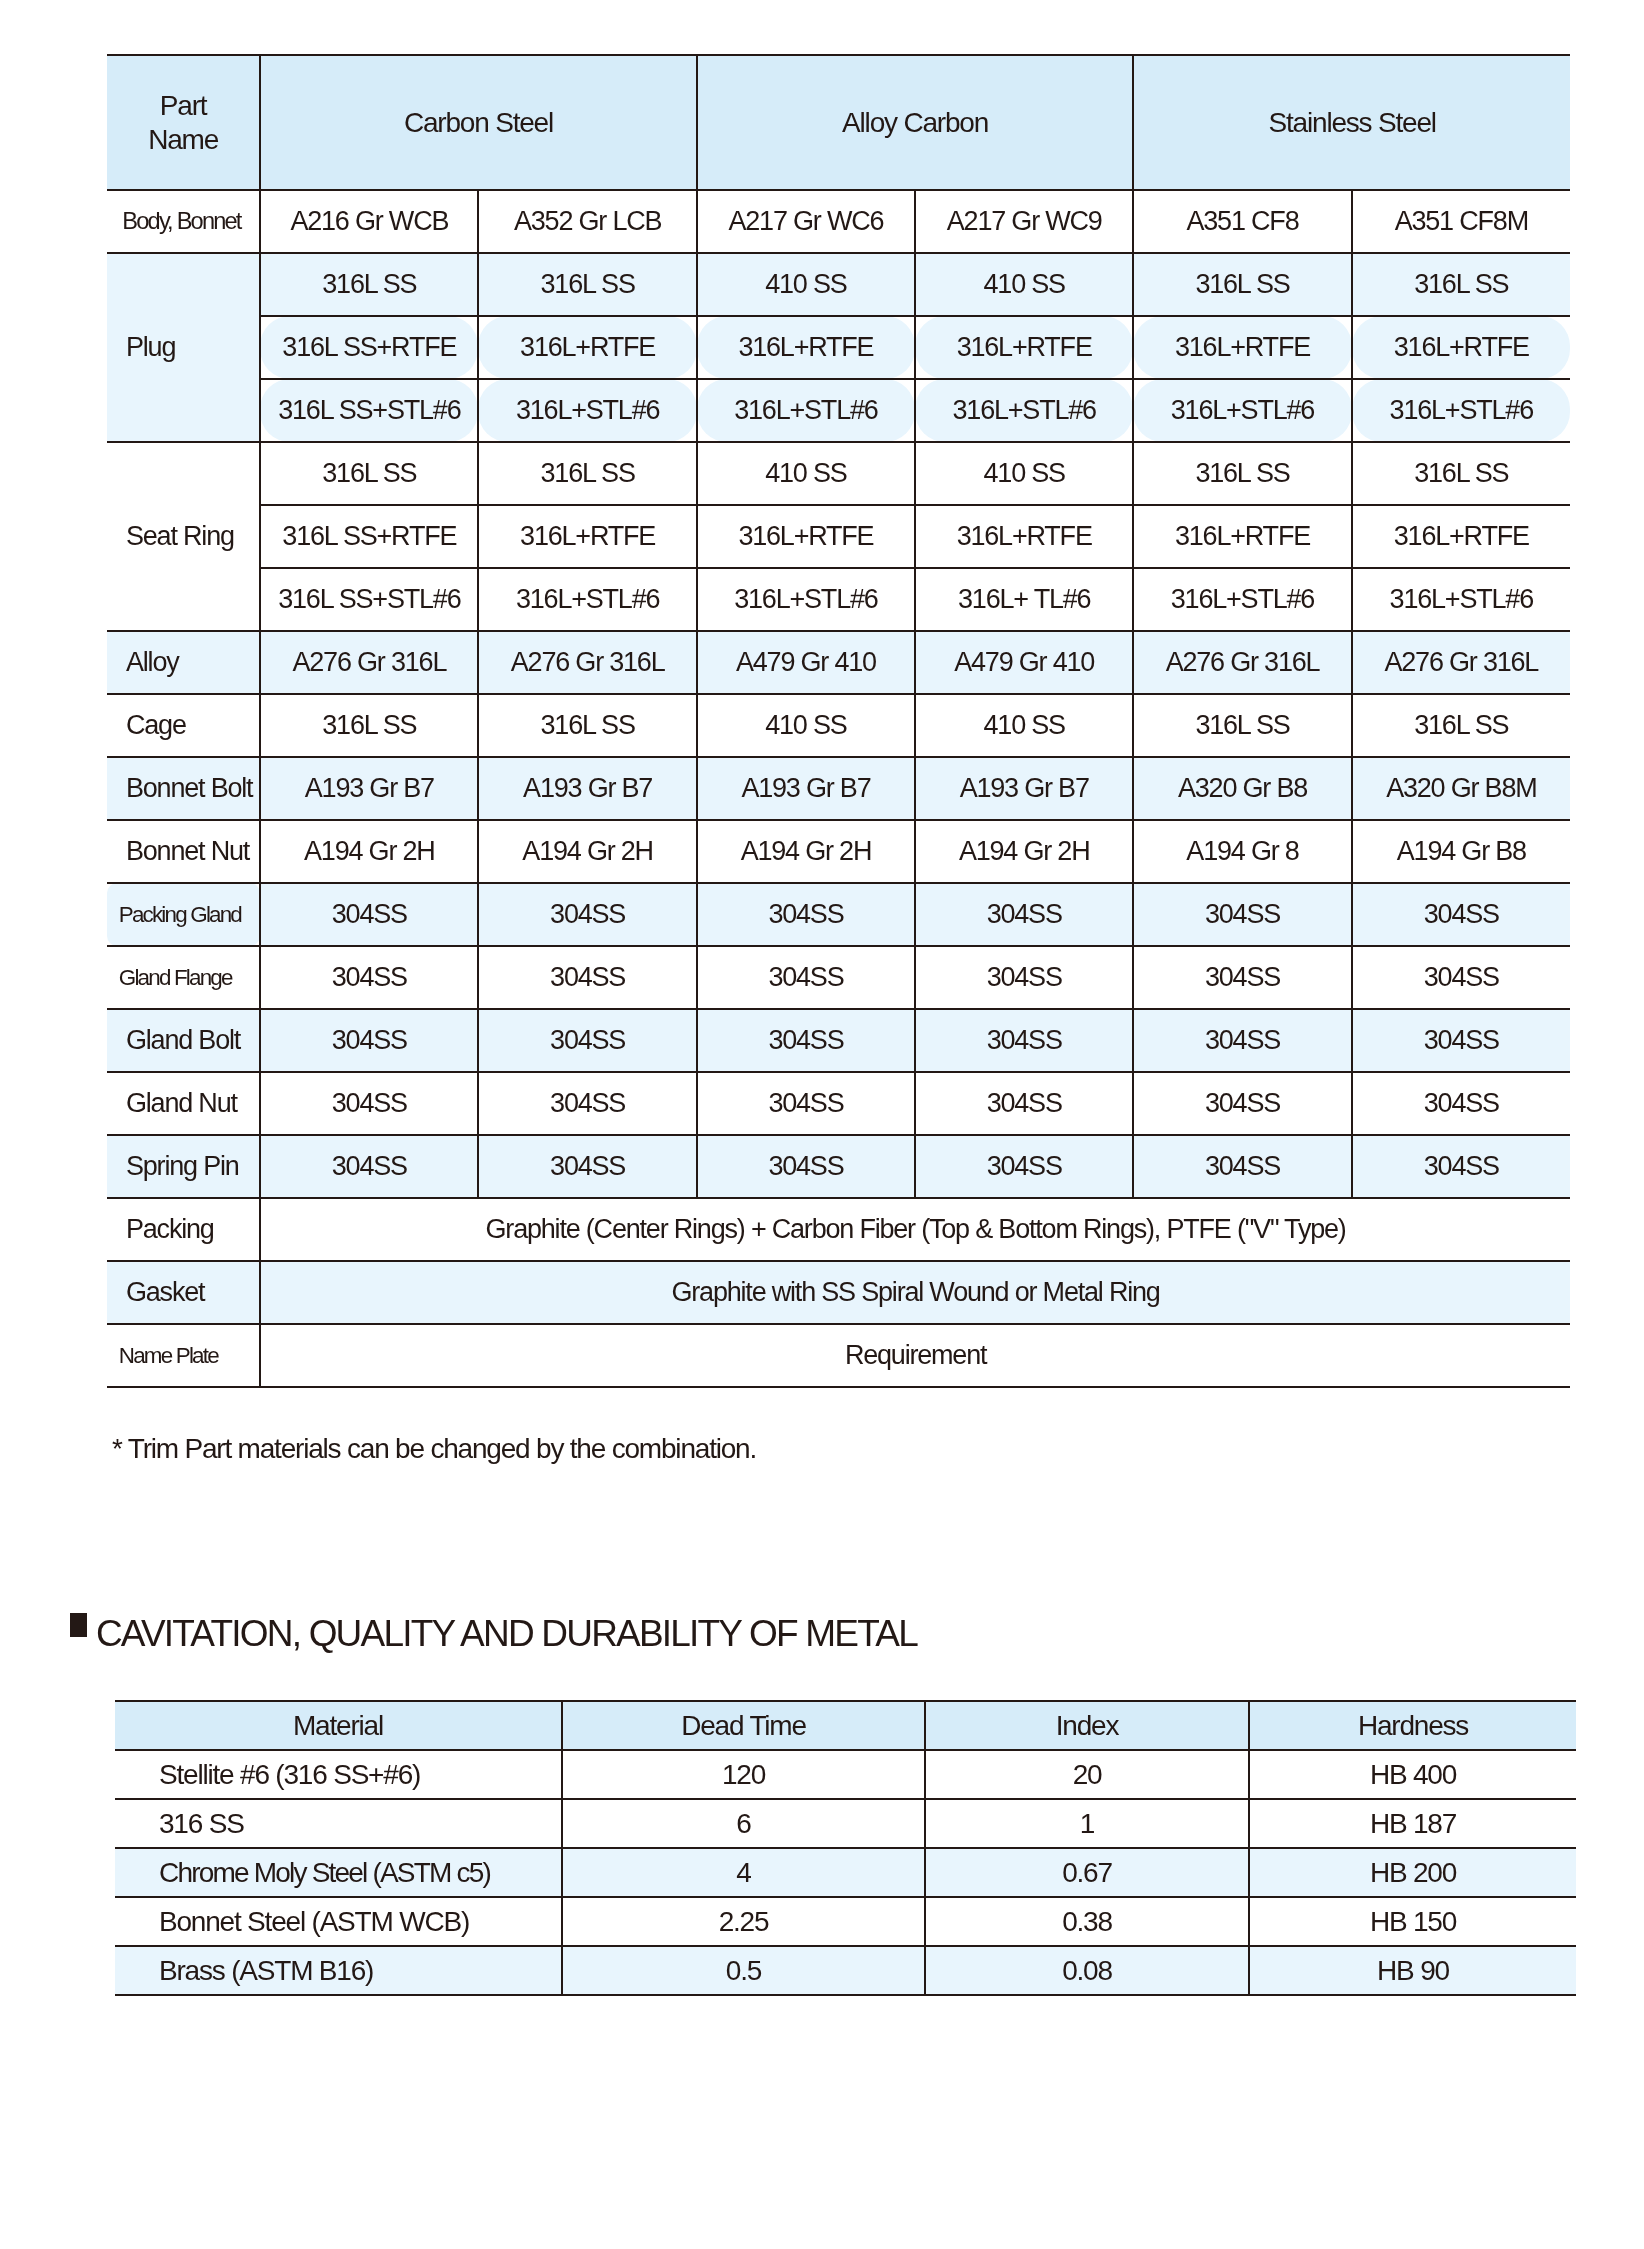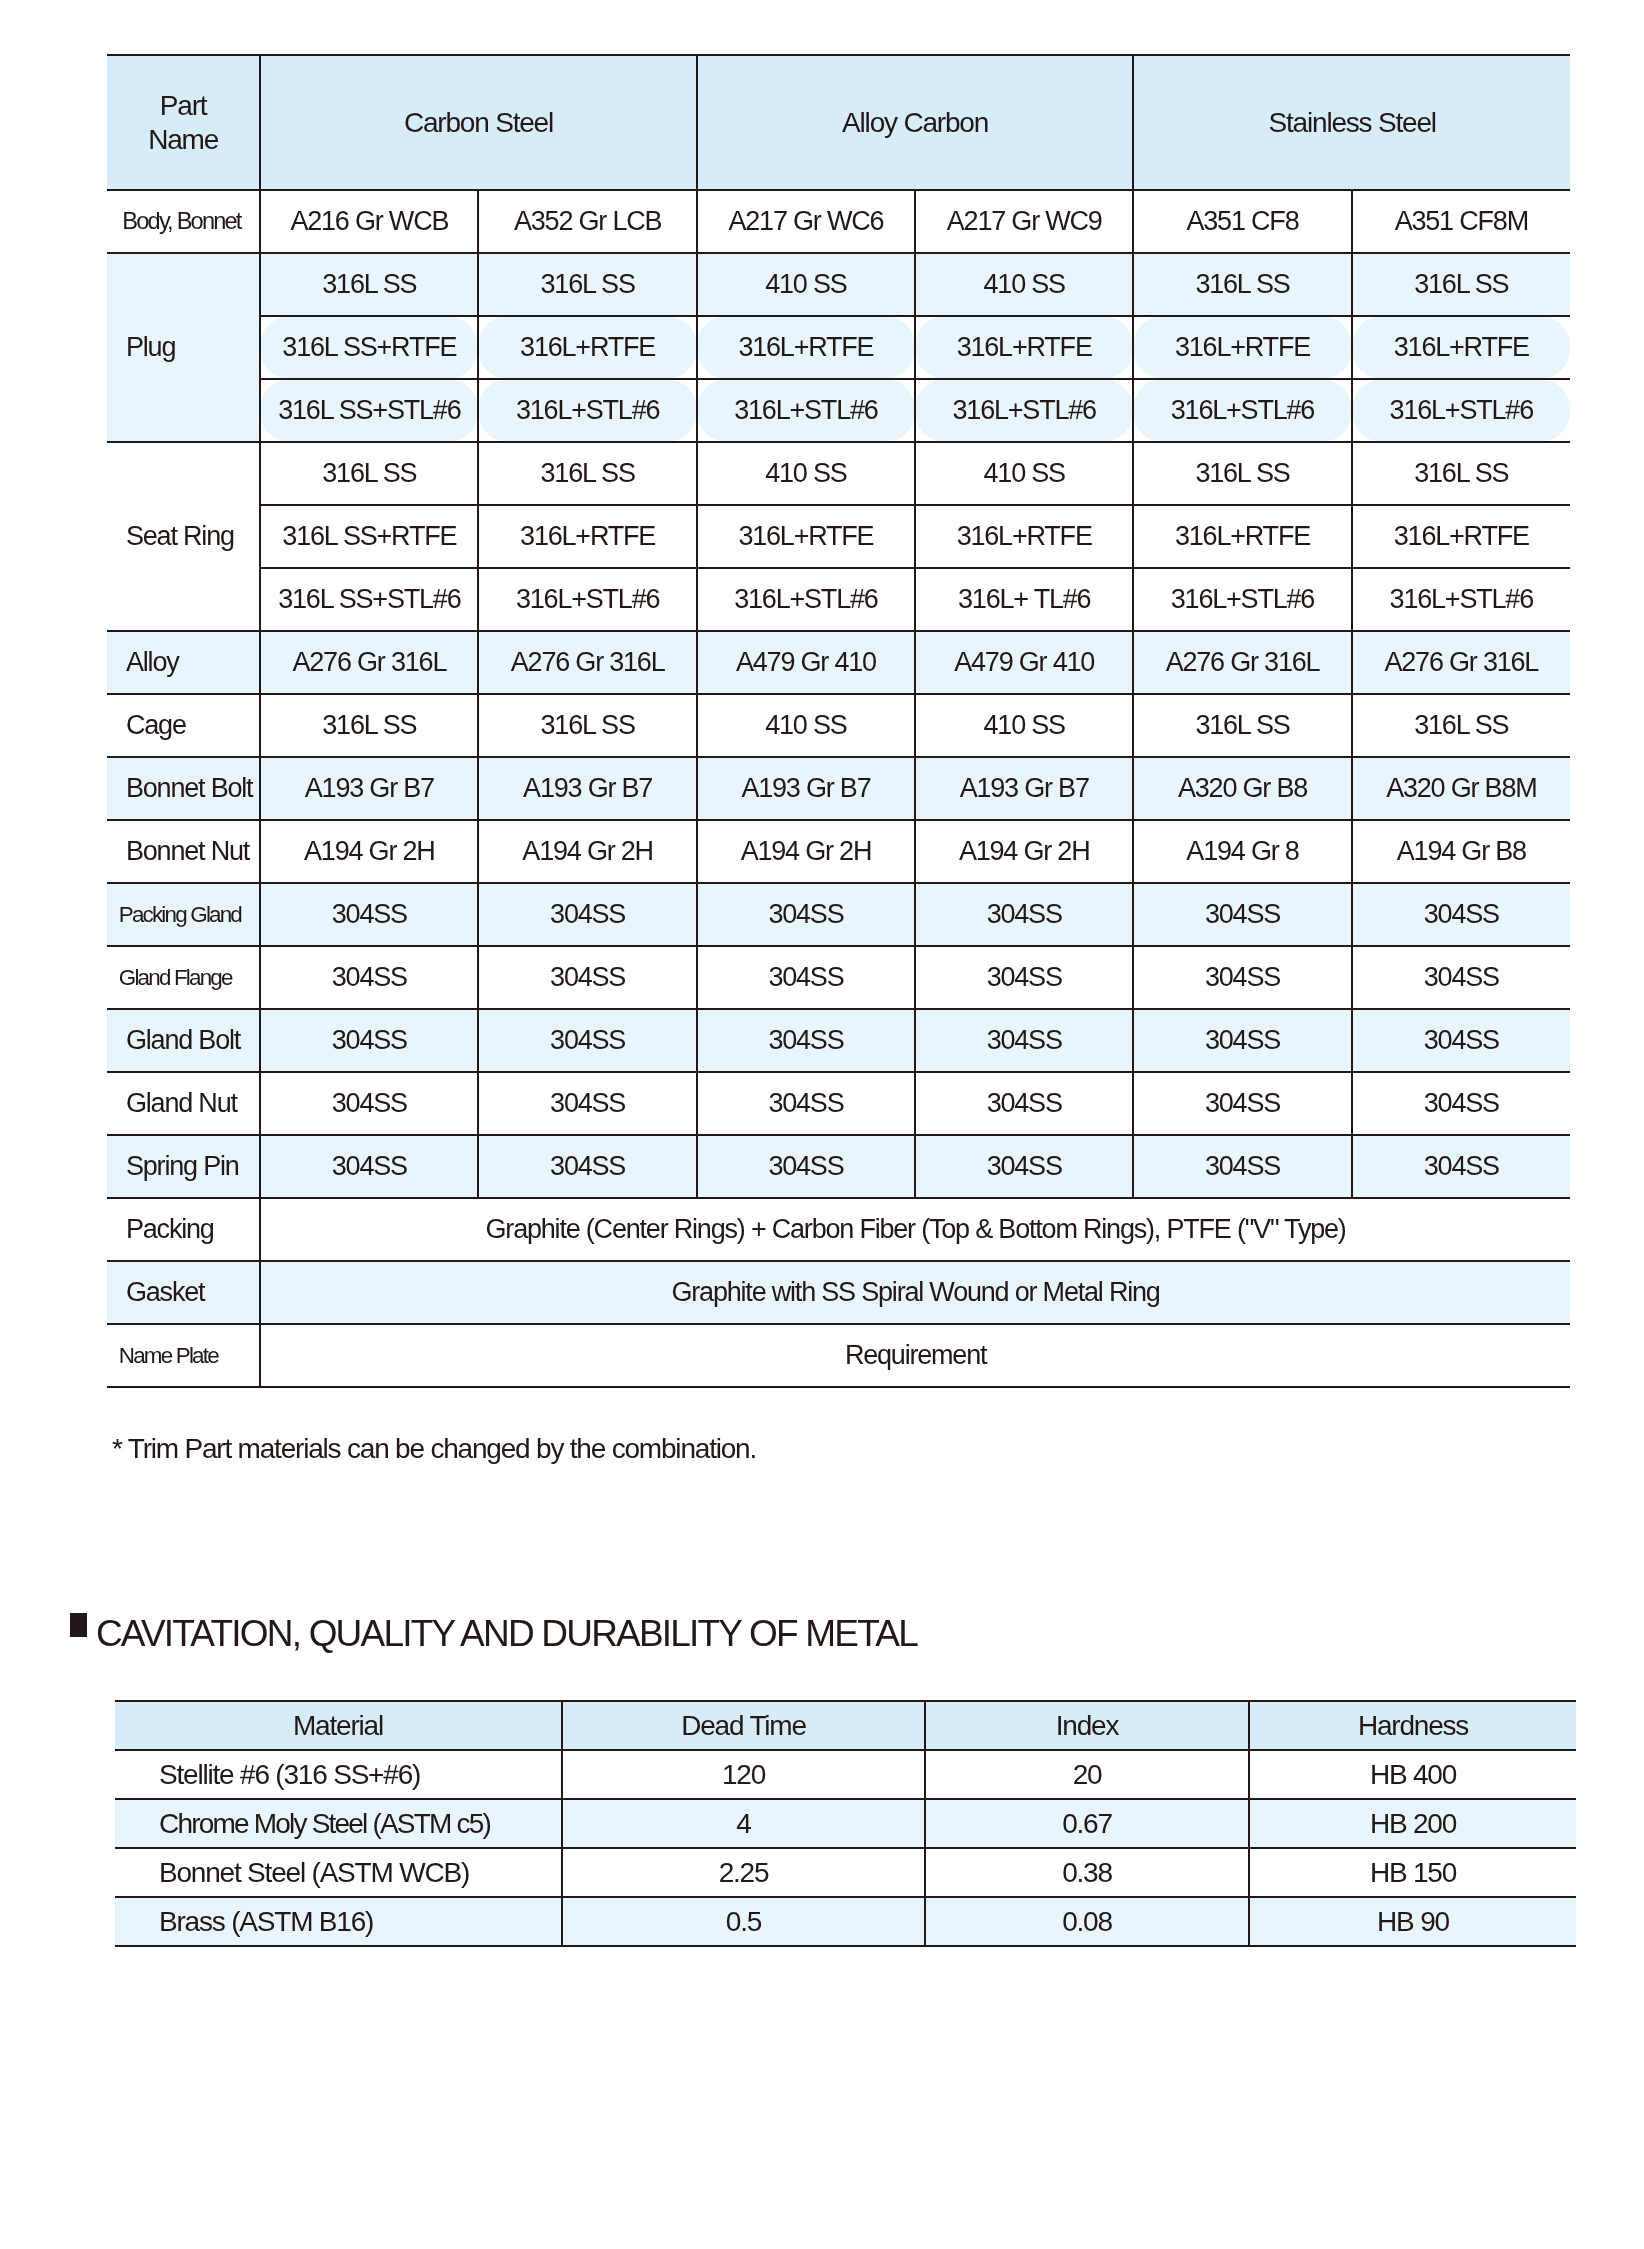--- a/index.html
+++ b/index.html
@@ -13,21 +13,21 @@
   #materials td, #materials th { border-left: 2.4px solid #231815; border-right: 2.4px solid #231815;
          border-top: 2.9px solid #231815; border-bottom: 2.9px solid #231815; }
   #materials tr > *:first-child { border-left: none; }
   #materials tr > *:last-child { border-right: none; }
   #materials tr.sub td { border-top-width: 2.4px; border-radius: 30px; }
   #materials .hdr th { height: 133px; background: #d6ecf9; font-size: 28px; }
   #materials .hdr th.pn { line-height: 34px; }
   #materials tr.r td { height: 61px; }
   #materials td.part { text-align: left; padding-left: 19px; font-size: 27px; }
   #materials td.part.narrow { font-size: 23.6px; letter-spacing: -1.8px; padding-left: 15.3px; }
-  #materials td.part.tiny { font-size: 22.4px; letter-spacing: -1.8px; padding-left: 11.8px; }
+  #materials td.part.tiny { font-size: 22.4px; letter-spacing: -1.8px; padding-left: 11.8px; border-radius: 10px; }
   .blue td { background: #e8f5fd; }
   .white td { background: #ffffff; }
   
   #footnote { position: absolute; left: 112px; top: 1433px; font-size: 28px; letter-spacing: -1.2px; }
   
   #section-title { position: absolute; left: 70px; top: 1613px; font-size: 37px; letter-spacing: -1.8px;
          display: flex; }
   #section-title .sq { width: 16.5px; height: 23.6px; background: #231815; margin-right: 9.4px; display: inline-block; }
   
   #cavitation { left: 115px; top: 1700px; width: 1461px; font-size: 28px; }
@@ -242,20 +242,26 @@
       <th>Hardness</th>
     </tr>
   </thead>
   <tbody id="cavitation-body">
       <tr class="r white">
         <td class="mat">Stellite #6 (316 SS+#6)</td>
         <td>120</td>
         <td>20</td>
         <td>HB 400</td>
       </tr>
+      <tr class="r white">
+        <td class="mat">316 SS</td>
+        <td>6</td>
+        <td>1</td>
+        <td>HB 187</td>
+      </tr>
       <tr class="r blue">
         <td class="mat narrow">Chrome Moly Steel (ASTM c5)</td>
         <td>4</td>
         <td>0.67</td>
         <td>HB 200</td>
       </tr>
       <tr class="r white">
         <td class="mat">Bonnet Steel (ASTM WCB)</td>
         <td>2.25</td>
         <td>0.38</td>

